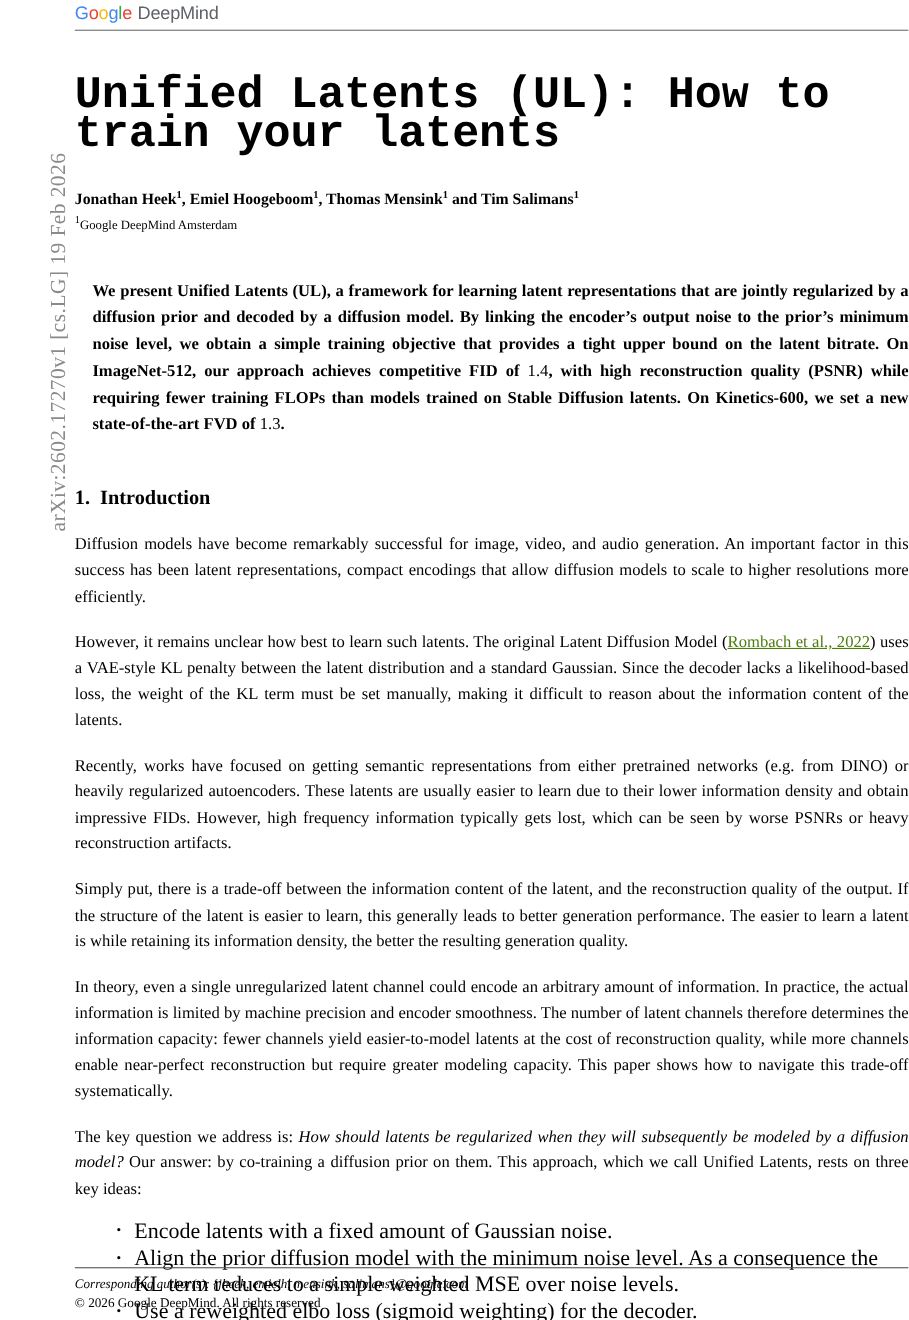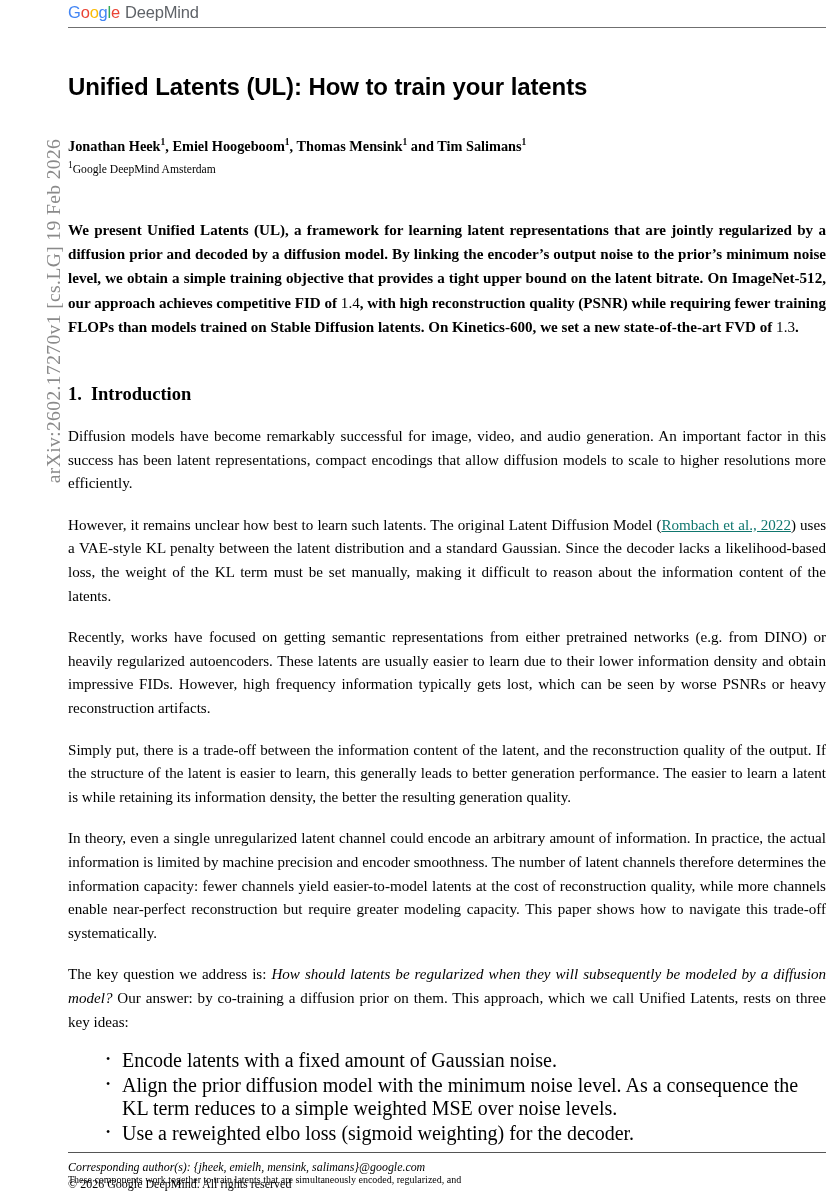--- a/index.html
+++ b/index.html
@@ -61,26 +61,26 @@
   .logo .dm { color: #5F6368; margin-left: 5px; }
 
   .rule-top {
     margin-top: 5px;
     border-top: 1.6px solid #6f6f6f;
     width: 758px;
   }
 
   
   .title {
-    font-size: 24px;
+    font-size: 41px;
     font-weight: bold;
     line-height: 36px;
     letter-spacing: -0.1px;
     margin-top: 41px;
-    font-family: Liberation Sans, sans-serif;
+    font-family: Liberation Mono, monospace;
   }
 
   
   .authors {
     margin-top: 28px;
     font-size: 14.3px;
     font-weight: bold;
     line-height: 18px;
   }
   .authors sup, .affil sup {
@@ -97,20 +97,21 @@
   .affil sup { font-weight: normal; }
 
   
   .abstract {
     margin-top: 41px;
     font-size: 15.1px;
     font-weight: bold;
     line-height: 24.3px;
     text-align: justify;
     text-justify: inter-word;
+    margin-left: 16px;
   }
   .abstract .num { font-weight: normal; }
 
   
   .section-head {
     margin-top: 44px;
     font-size: 18.5px;
     font-weight: bold;
     line-height: 22px;
   }
@@ -119,21 +120,21 @@
   
   p.body {
     margin: 0;
     margin-top: 18px;
     font-size: 15.1px;
     line-height: 23.6px;
     text-align: justify;
     text-justify: inter-word;
   }
   p.body.first { margin-top: 20px; }
-  .cite { color: #0f766e; }
+  .cite { color: #4d7c0f; }
   .ital { font-style: italic; }
 
   
   ul.keyideas {
     margin: 0;
     margin-top: 15px;
     padding-left: 38px;
     list-style: none;
   }
   ul.keyideas li {

